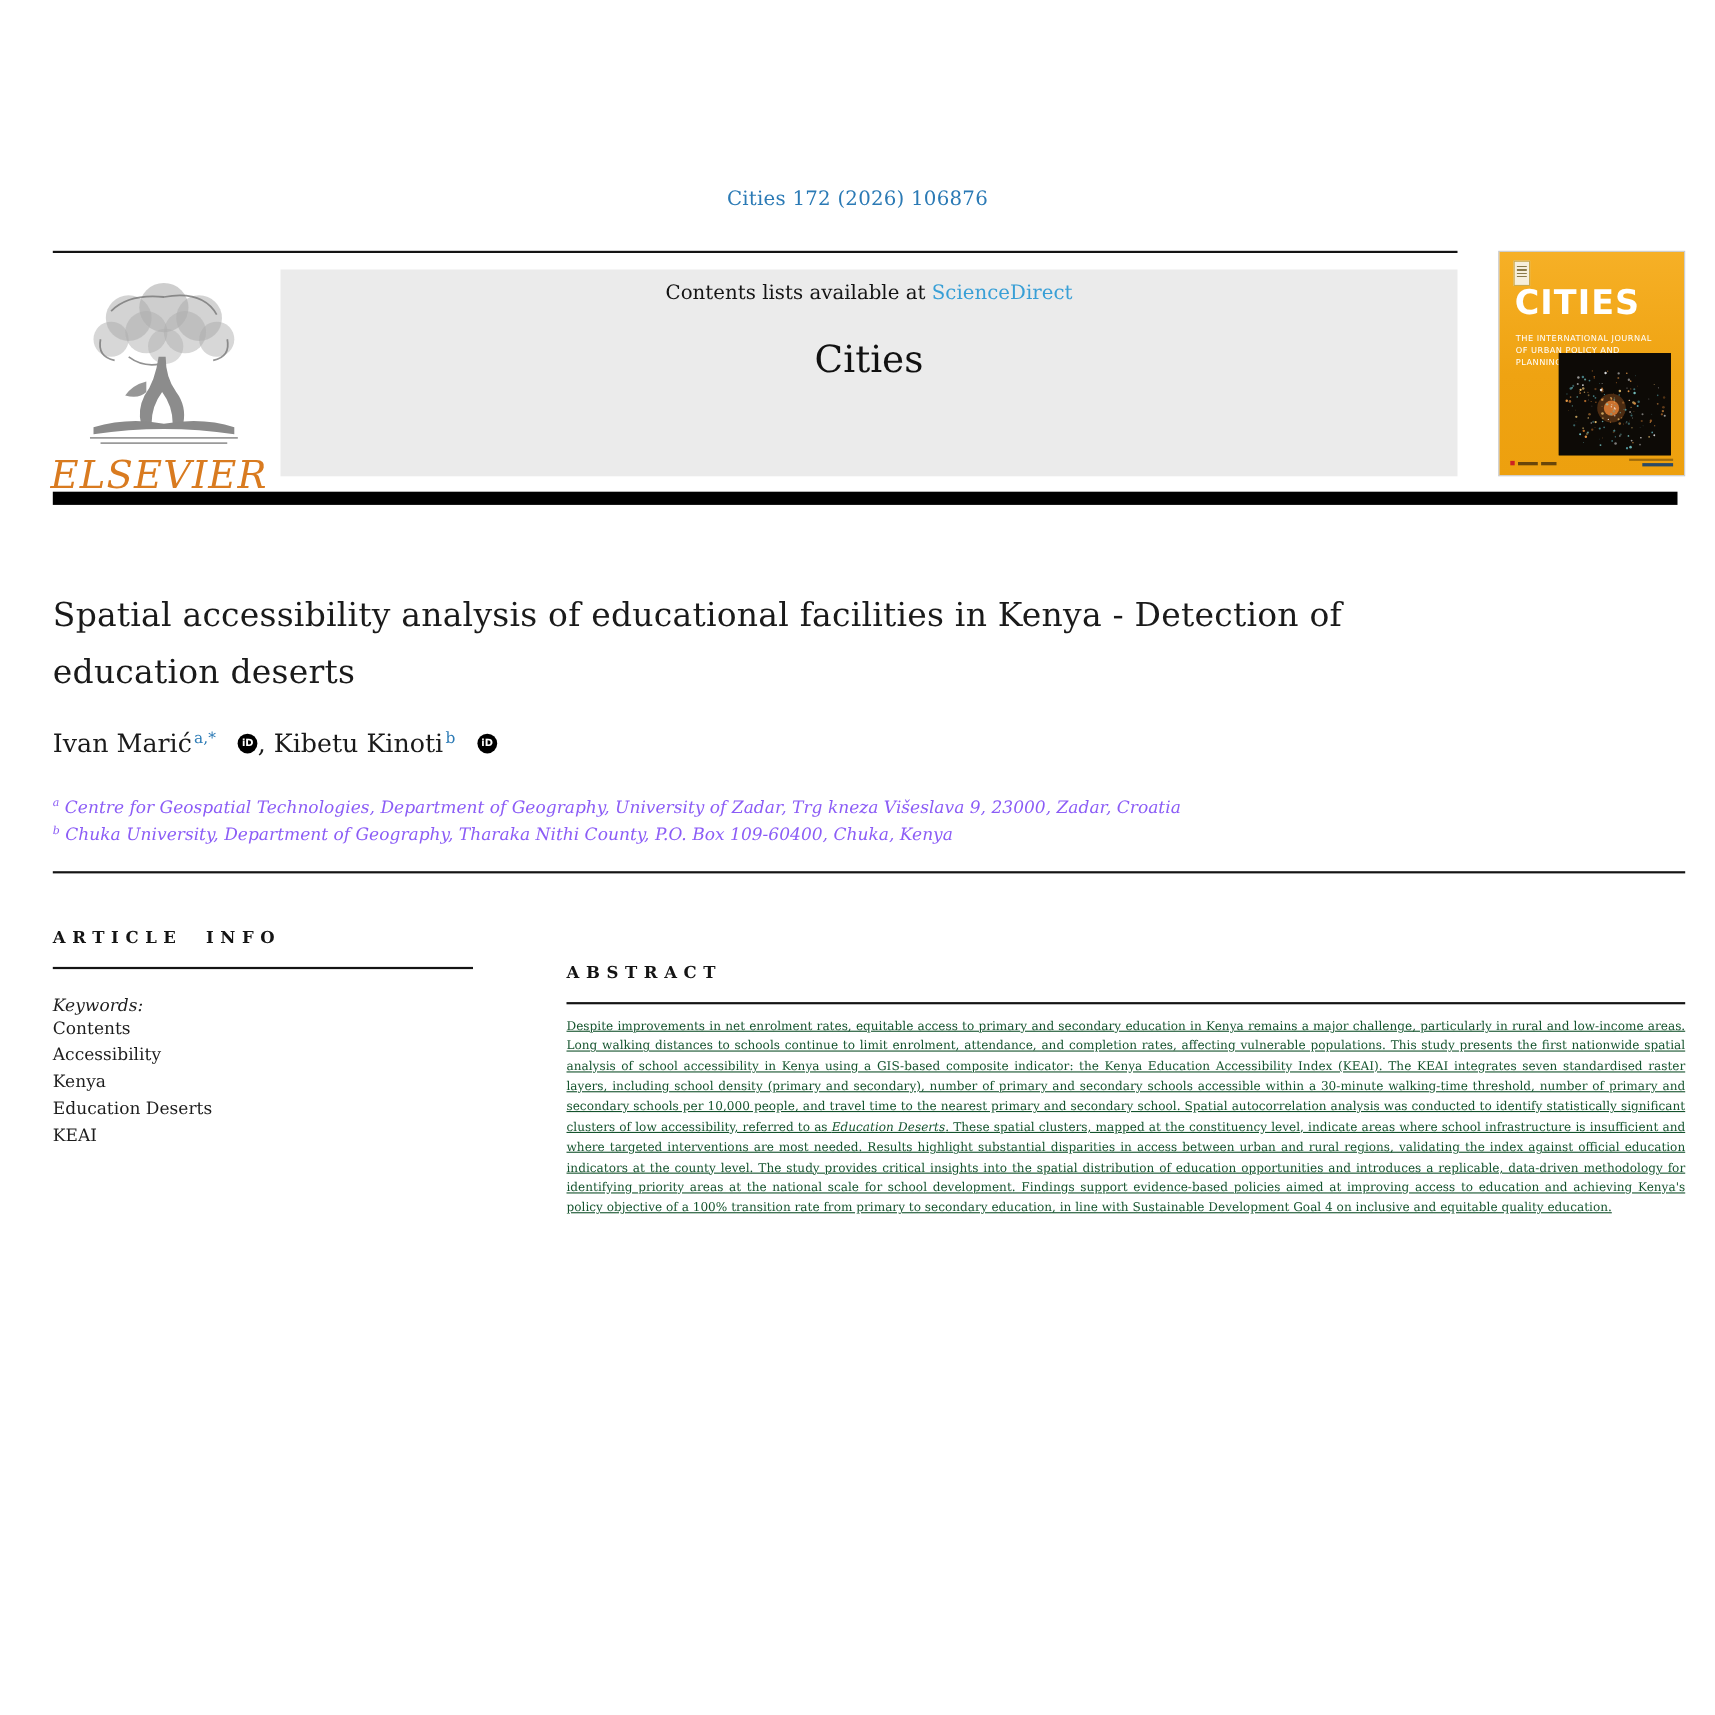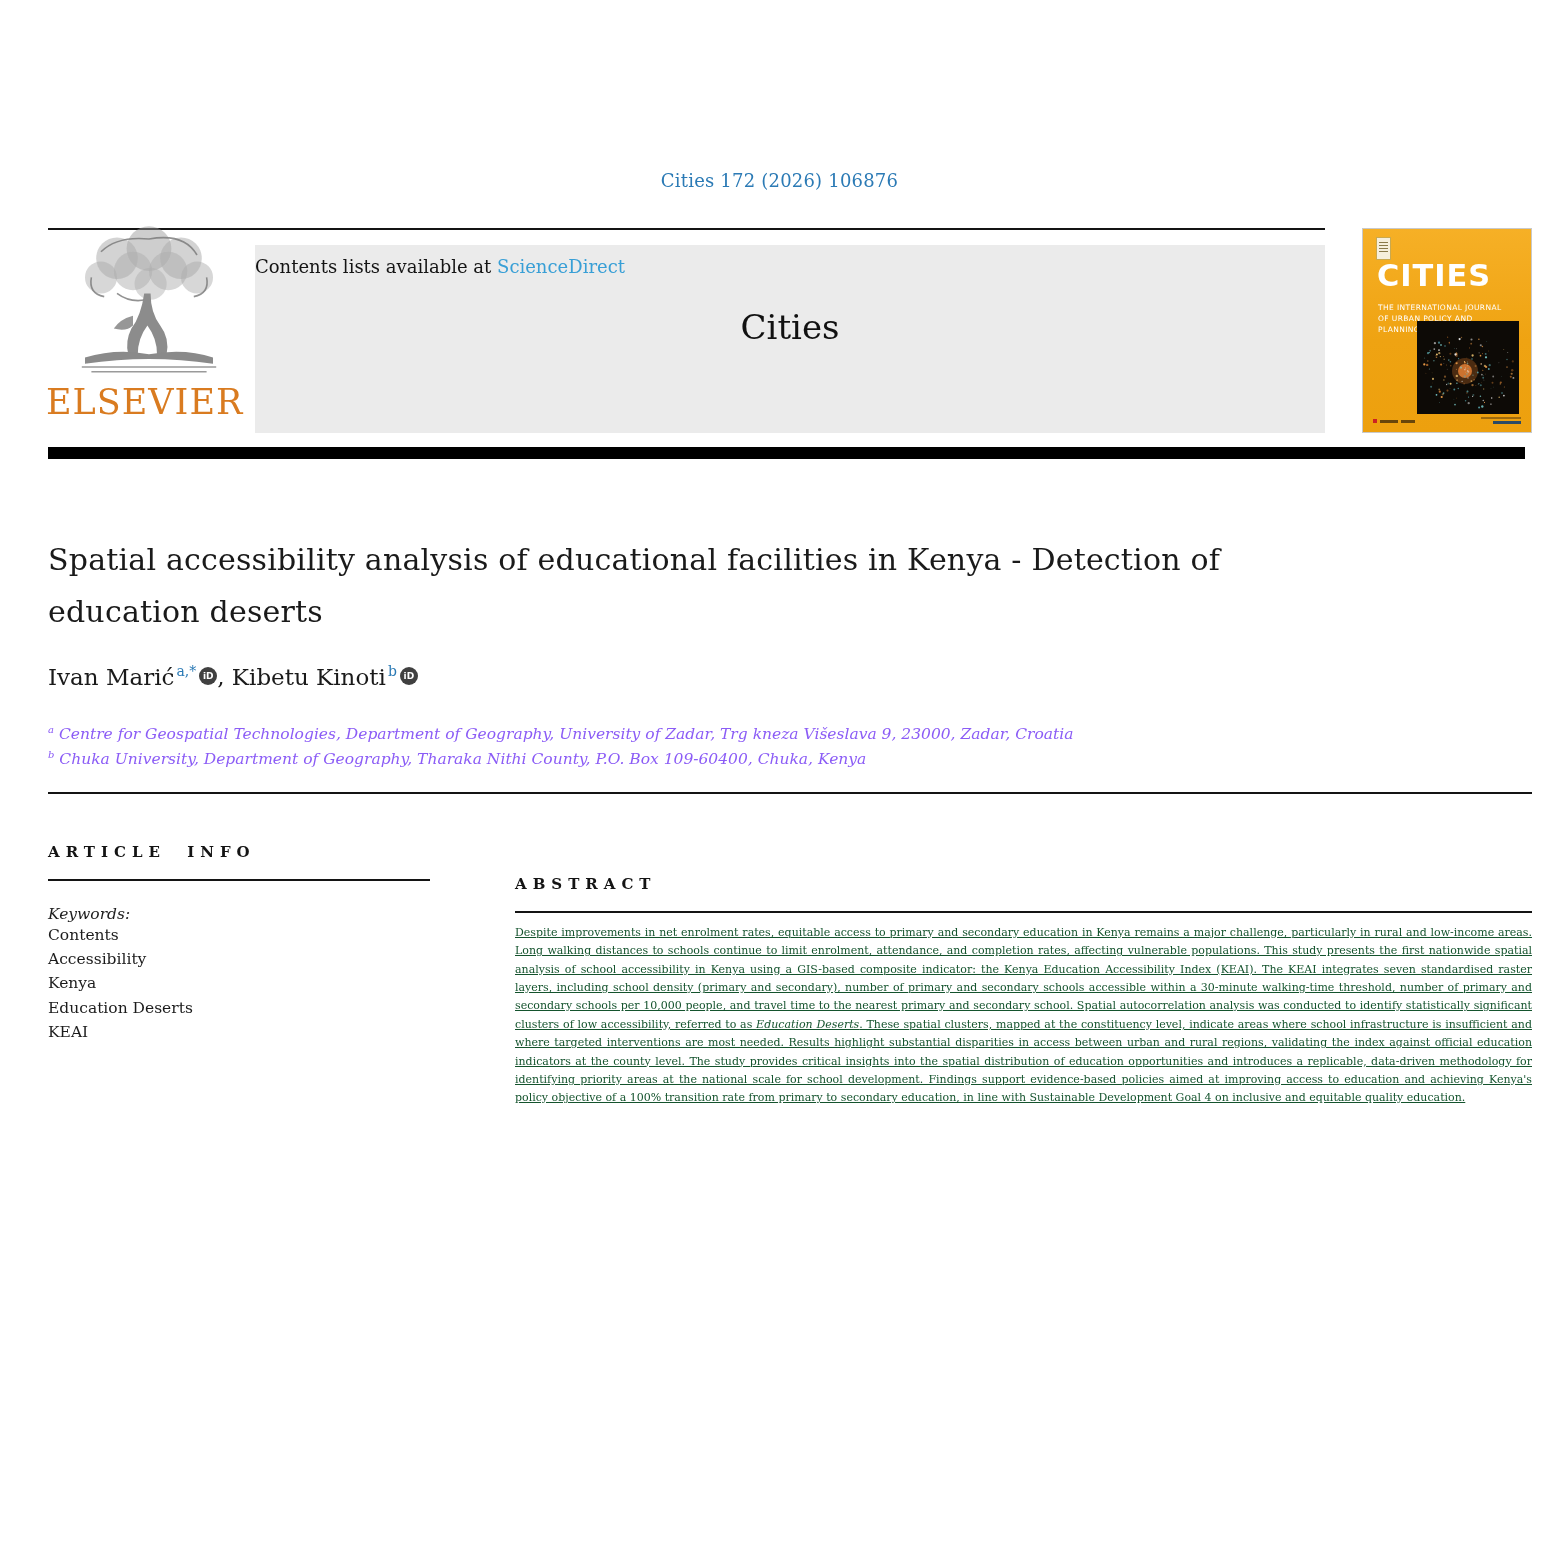--- a/index.html
+++ b/index.html
@@ -8,28 +8,28 @@
 
   
   .citation{position:absolute;left:0;top:170px;width:100%;text-align:center;
             font-size:18px;color:#2b7ab5;letter-spacing:.2px;cursor:pointer;}
 
   
   .rule-top{position:absolute;left:48px;top:228px;width:1277px;height:2px;background:#141414;}
   .bar-thick{position:absolute;left:48px;top:447px;width:1477px;height:12px;background:#000;}
 
   
-  .elsevier{position:absolute;left:46px;top:223px;width:205px;height:208px;}
+  .elsevier{position:absolute;left:46px;top:254px;width:205px;height:208px;font-style:italic;}
   .elsevier svg{display:block;margin:0 auto;}
   .els-word{font-family:"DejaVu Serif","Liberation Serif",serif;font-size:35px;color:#d97b20;
             letter-spacing:1px;line-height:1;margin-top:2px;text-align:left;}
 
   
   .banner{position:absolute;left:255px;top:245px;width:1070px;height:188px;background:#ebebeb;}
-  .contents-line{position:absolute;top:11px;width:100%;text-align:left;font-size:18px;color:#141414;}
+  .contents-line{position:absolute;top:11px;width:100%;text-align:center;font-size:18px;color:#141414;}
   .link-sd{color:#389fd6;text-decoration:none;cursor:pointer;}
   .journal-name{position:absolute;top:62px;width:100%;text-align:center;font-size:34px;color:#111;}
   .homepage-line{position:absolute;bottom:12px;width:100%;text-align:center;
                  font-family:"DejaVu Sans","Liberation Sans",sans-serif;font-size:18px;color:#222;}
   .link-home{color:#52a4de;text-decoration:none;cursor:pointer;}
 
   
   .cover{position:absolute;left:1362px;top:228px;width:170px;height:205px;
          background:linear-gradient(180deg,#f6b026 0%,#efa312 55%,#eda00e 100%);
          border:1px solid #c9c9c9;box-sizing:border-box;cursor:pointer;}
@@ -48,23 +48,23 @@
   .red-dot{width:4px;height:4px;background:#c22;display:inline-block;}
   .smudge{height:3px;background:rgba(60,40,10,.75);display:inline-block;}
   .cover-foot-right{position:absolute;right:10px;bottom:8px;text-align:right;}
   .cover-foot-right .smudge{display:block;margin:2px 0 0 auto;}
 
   
   .title{position:absolute;left:48px;top:534px;width:1330px;font-size:30px;font-weight:400;
          line-height:1.72;color:#1a1a1a;margin:0;letter-spacing:.2px;}
   .authors{position:absolute;left:48px;top:663px;font-size:23px;color:#1a1a1a;}
   .sup-link{color:#2b7ab5;font-size:14px;vertical-align:9px;margin-left:2px;cursor:pointer;}
-  .orcid{display:inline-block;width:18px;height:18px;border-radius:50%;background:#404040;
+  .orcid{display:inline-block;width:18px;height:18px;border-radius:50%;background:#000000;
          color:#fff;font-family:"DejaVu Sans","Liberation Sans",sans-serif;font-size:9px;
-         font-weight:700;text-align:center;line-height:18px;vertical-align:6px;margin-left:3px;cursor:pointer;}
+         font-weight:700;text-align:center;line-height:18px;vertical-align:6px;margin-left:20px;cursor:pointer;}
 
   
   .affils{position:absolute;left:48px;top:722px;font-size:15.5px;font-style:italic;line-height:1.6;color:#8b5cf6;}
   .affils sup{font-size:10px;font-style:italic;}
 
   .rule-mid{position:absolute;left:48px;top:792px;width:1484px;height:2px;background:#141414;}
 
   
   .section-heading{font-size:15px;font-weight:700;letter-spacing:6px;word-spacing:10px;color:#141414;}
   .heading-rule{height:2px;background:#141414;margin-top:18px;}

